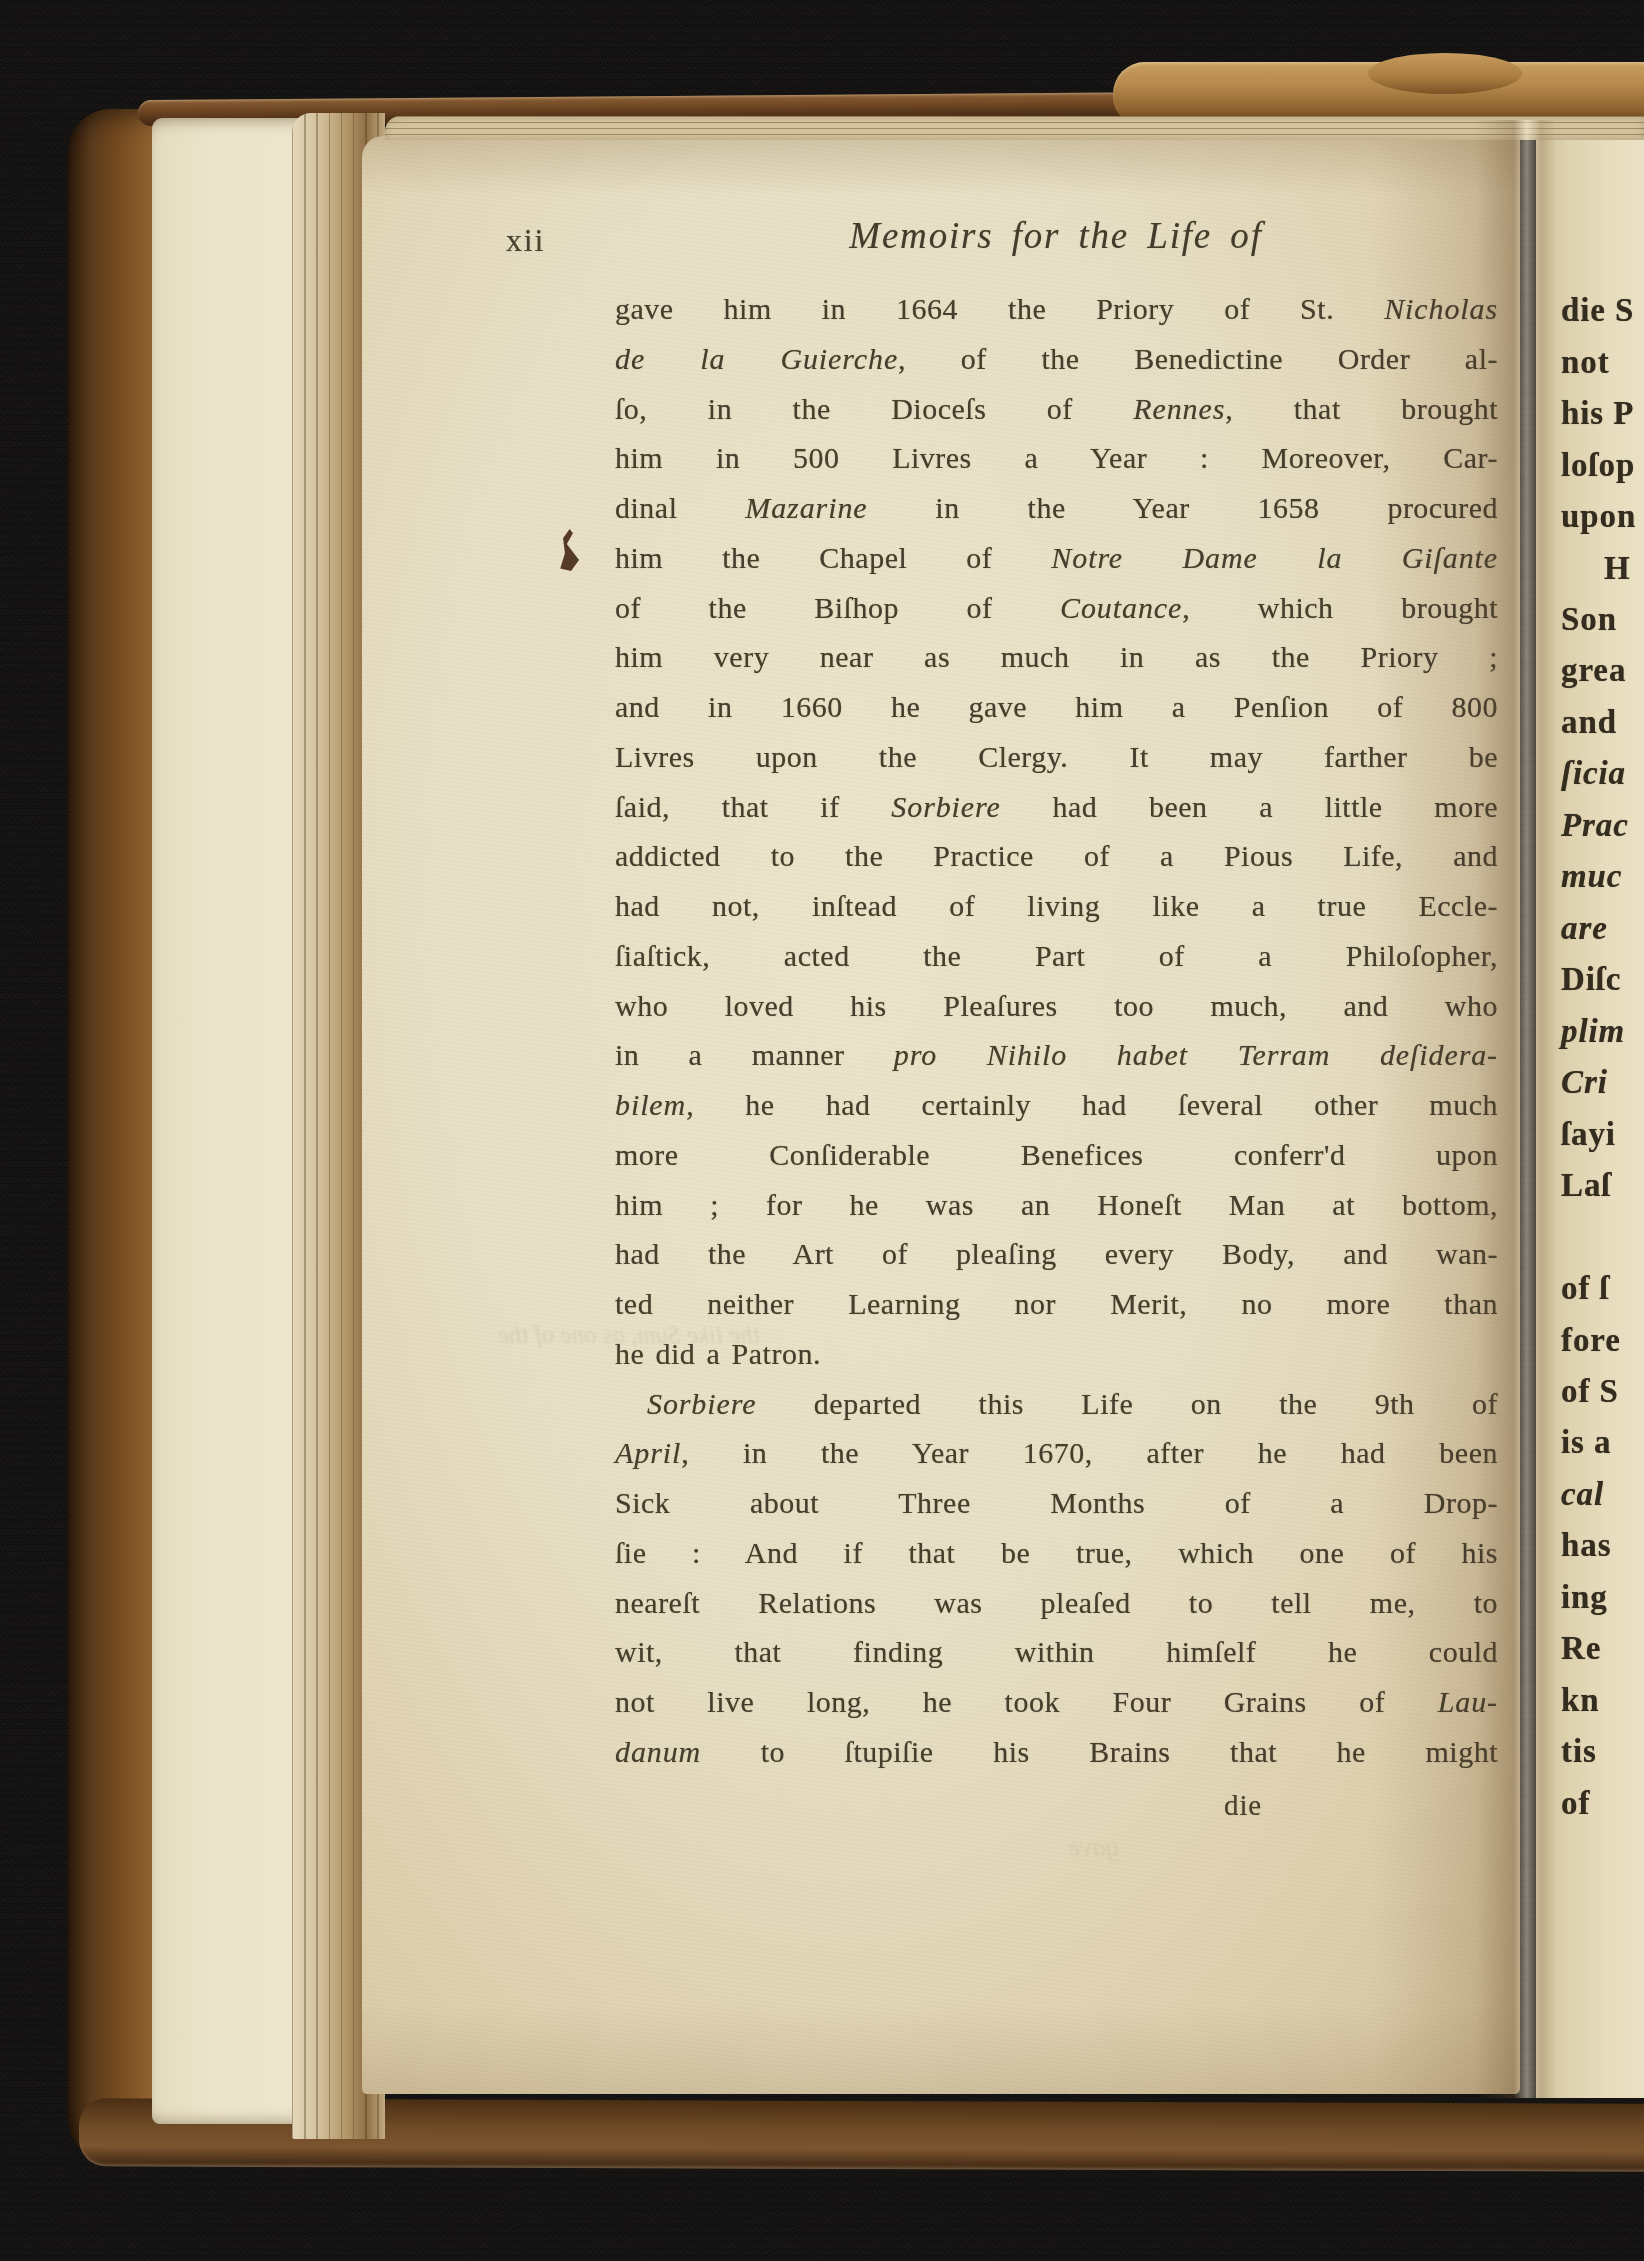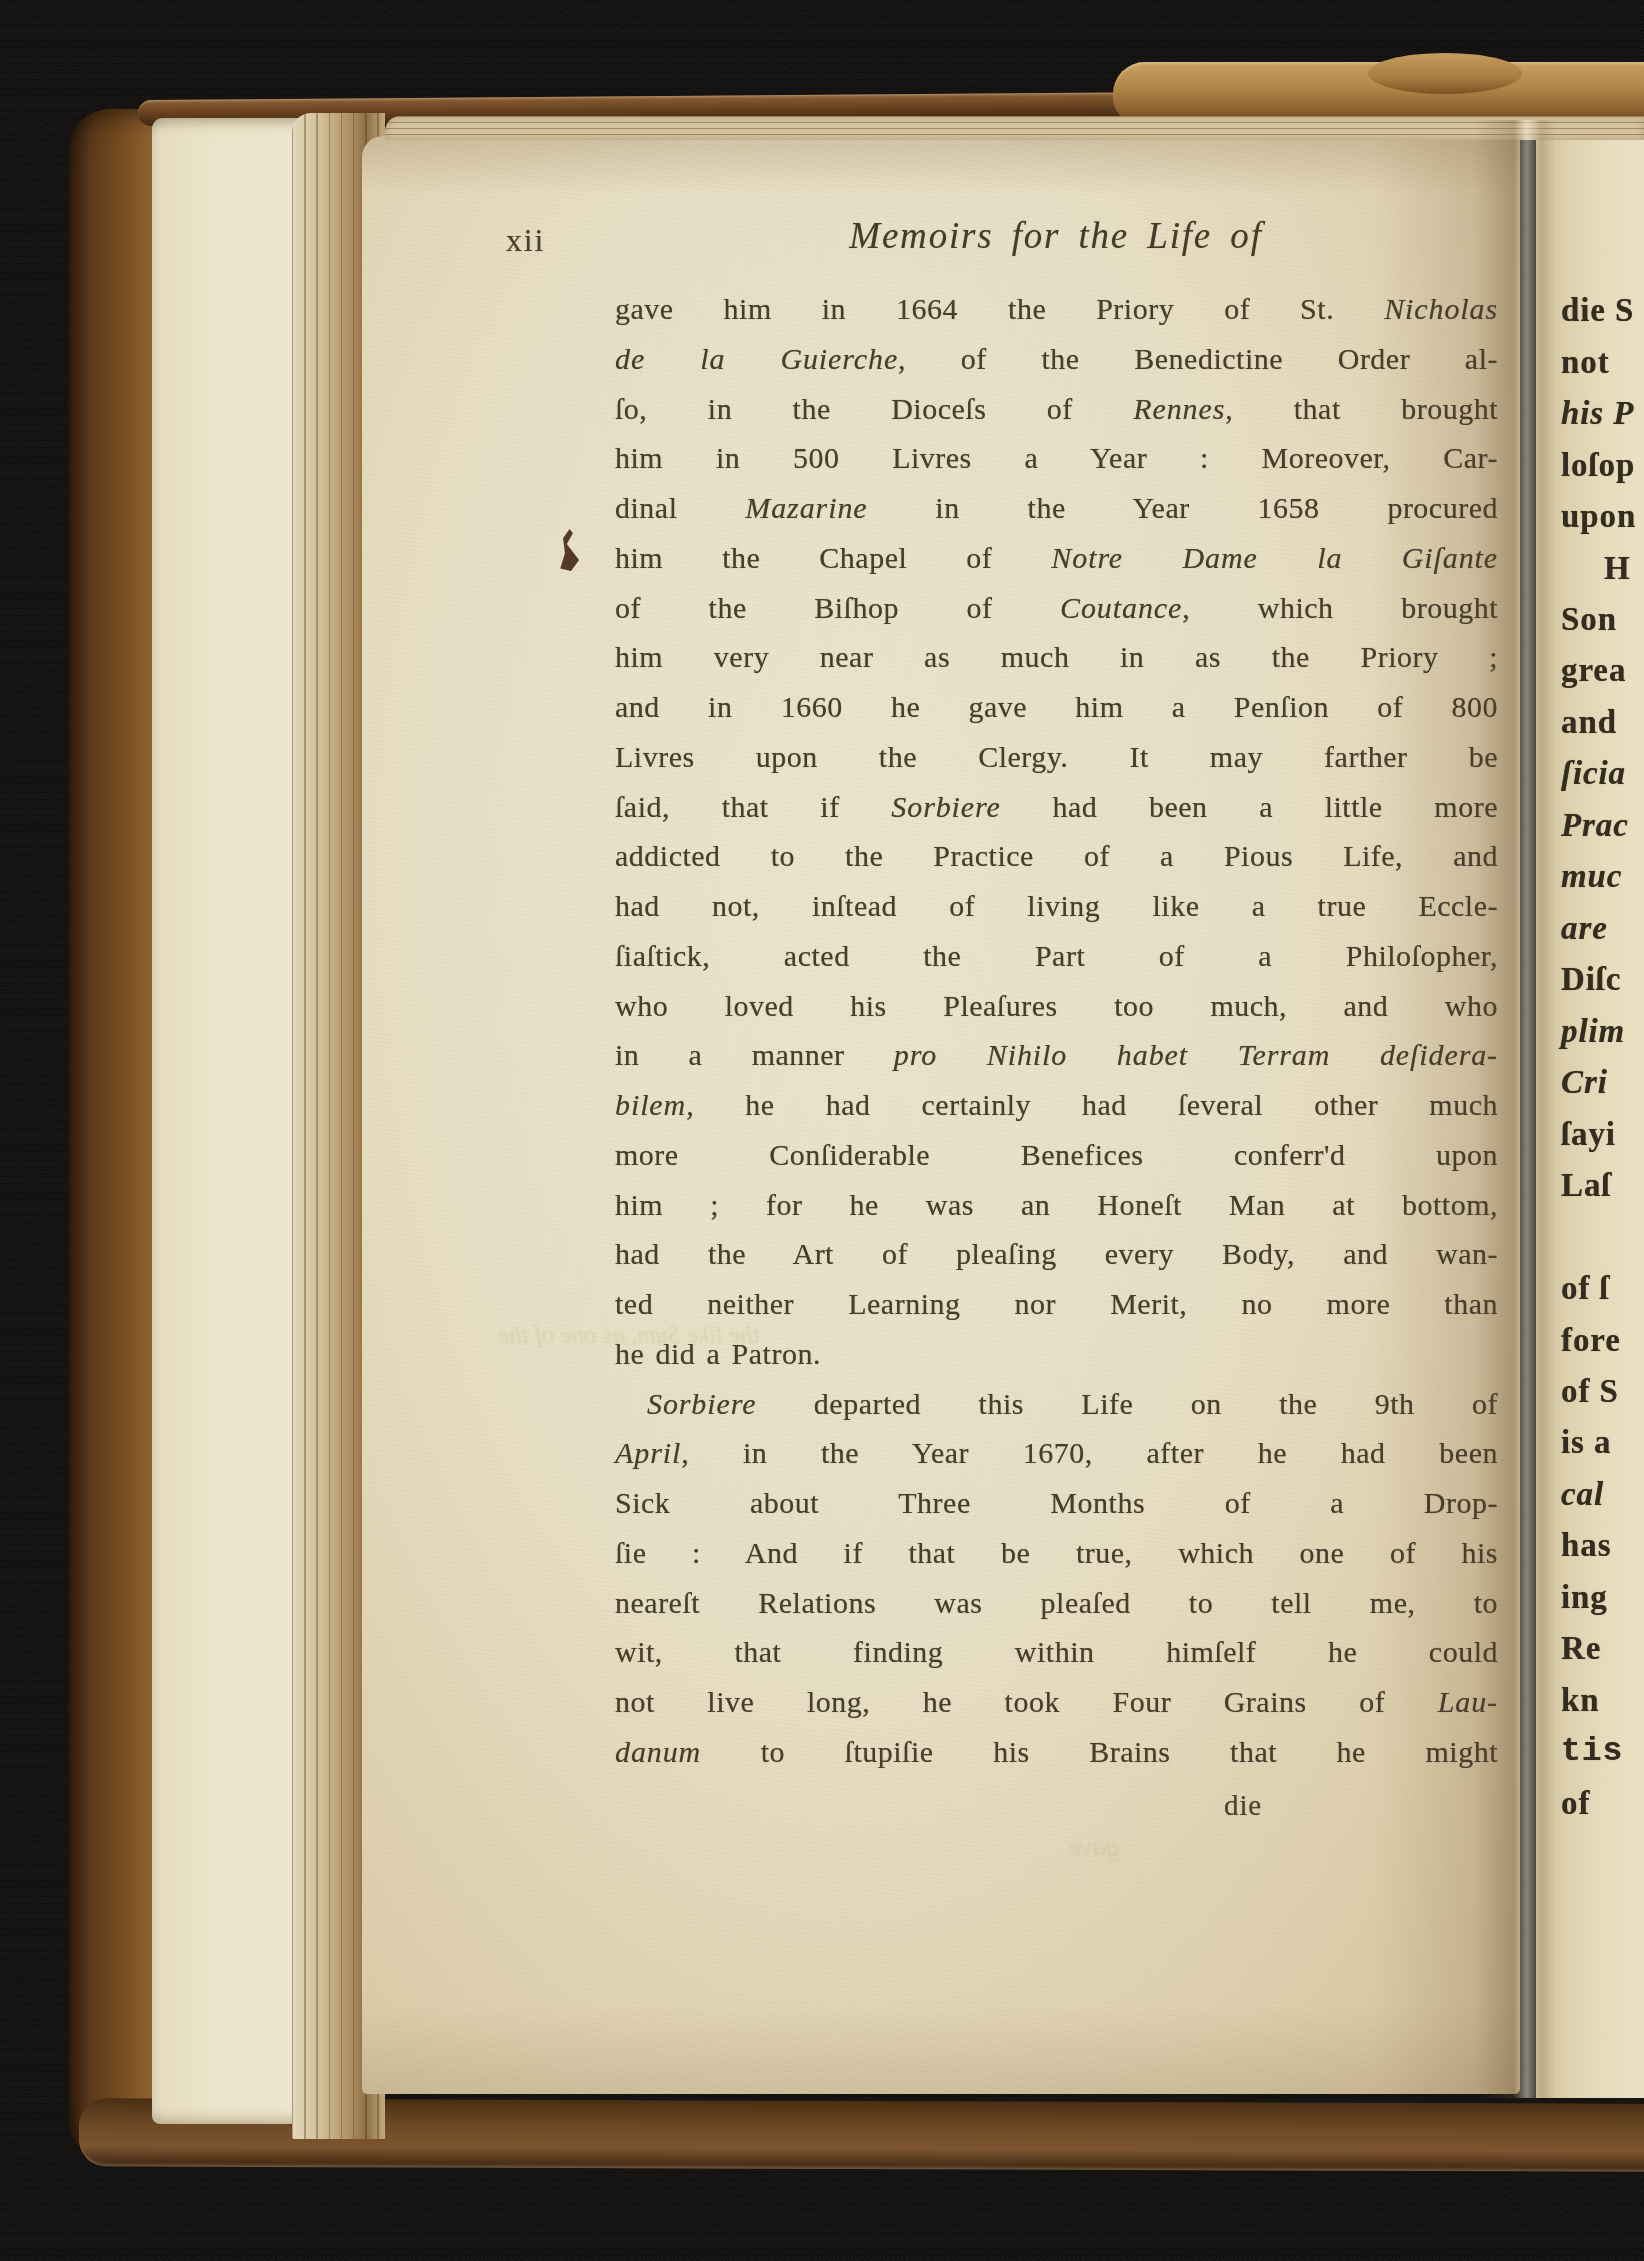--- a/index.html
+++ b/index.html
@@ -190,21 +190,21 @@
   <div class="ink-mark"></div>
   <div id="ghosts">
       <div class="ghost" style="left: 136px; top: 1185px; font-size: 25px; opacity: 0.12;">the like Sum, as one of the</div>
       <div class="ghost" style="left: 706px; top: 1696px; font-size: 27px; opacity: 0.09;">gave</div>
     </div>
 </div>
 
 <div class="abs right-page" id="right-page">
     <div class="rline" style="top: 168px; left: 25px;">die S</div>
     <div class="rline" style="top: 220px; left: 25px;">not</div>
-    <div class="rline" style="top: 271px; left: 25px; font-style: italic;">his P</div>
+    <div class="rline" style="top: 271px; left: 25px;">his P</div>
     <div class="rline" style="top: 323px; left: 25px; text-align: right;">loſop</div>
     <div class="rline" style="top: 374px; left: 25px;">upon</div>
     <div class="rline" style="top: 426px; left: 68px;">H</div>
     <div class="rline" style="top: 477px; left: 25px;">Son</div>
     <div class="rline" style="top: 528px; left: 25px;">grea</div>
     <div class="rline" style="top: 580px; left: 25px;">and</div>
     <div class="rline it" style="top: 631px; left: 25px;">ſicia</div>
     <div class="rline it" style="top: 683px; left: 25px; text-align: center;">Prac</div>
     <div class="rline it" style="top: 734px; left: 25px;">muc</div>
     <div class="rline it" style="top: 786px; left: 25px;">are</div>
@@ -216,19 +216,19 @@
     <div class="rline" style="top: 1095px; left: 109px;">K</div>
     <div class="rline" style="top: 1146px; left: 25px;">of ſ</div>
     <div class="rline" style="top: 1198px; left: 25px;">fore</div>
     <div class="rline" style="top: 1249px; left: 25px;">of S</div>
     <div class="rline" style="top: 1300px; left: 25px;">is a</div>
     <div class="rline" style="top: 1352px; left: 25px; font-style: italic;">cal</div>
     <div class="rline" style="top: 1403px; left: 25px;">has</div>
     <div class="rline" style="top: 1455px; left: 25px;">ing</div>
     <div class="rline" style="top: 1506px; left: 25px;">Re</div>
     <div class="rline" style="top: 1558px; left: 25px;">kn</div>
-    <div class="rline" style="top: 1609px; left: 25px; font-family: Liberation Mono, monospace;">tis</div>
+    <div class="rline" style="top: 1609px; left: 25px;">tis</div>
     <div class="rline" style="top: 1661px; left: 25px;">of</div>
   </div>
 
 <div class="abs top-edges"></div>
 <div class="abs gutter-shadow"></div>
 
 
 </body></html>

